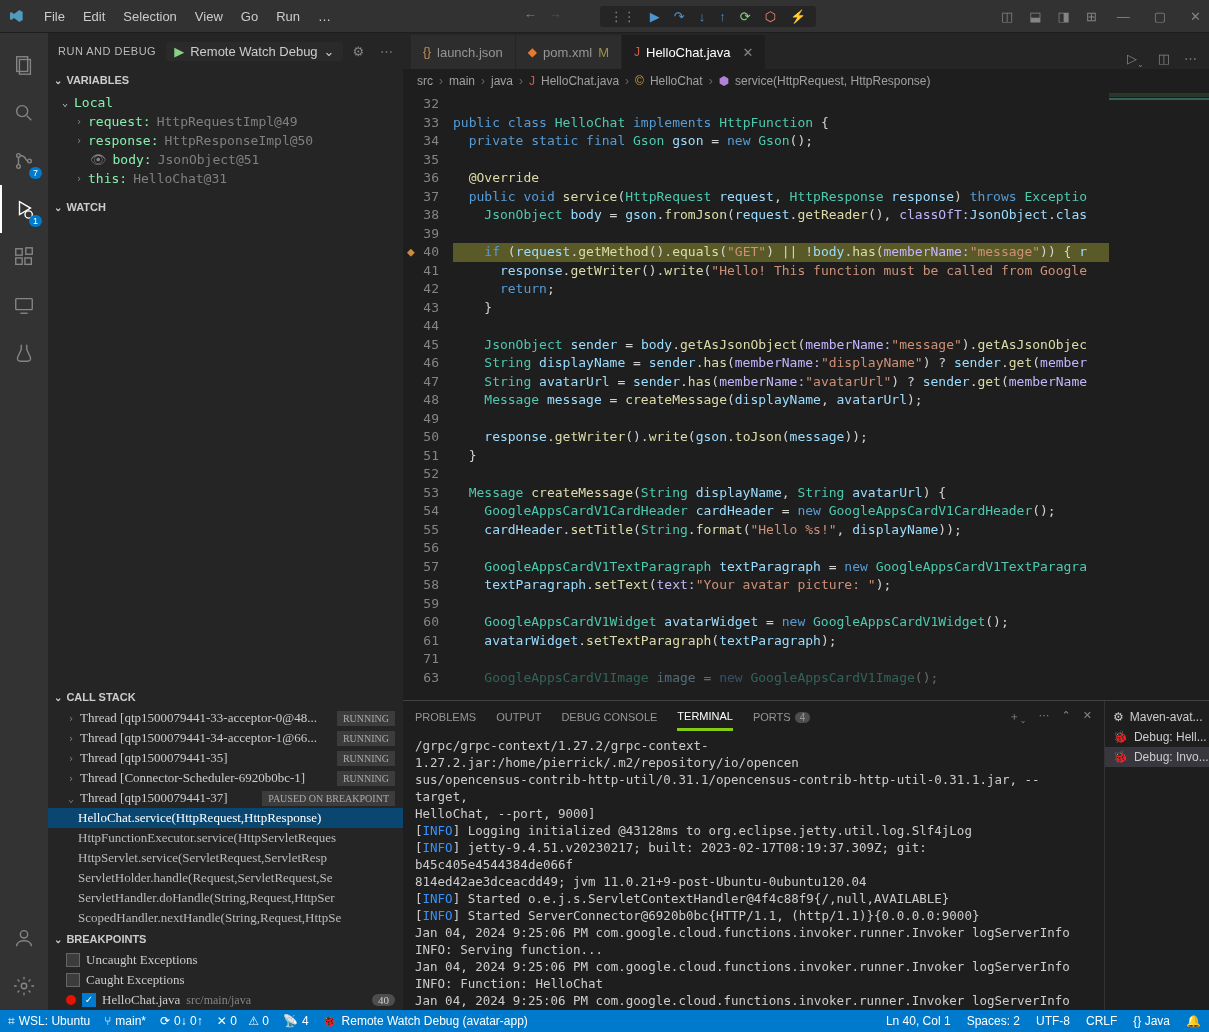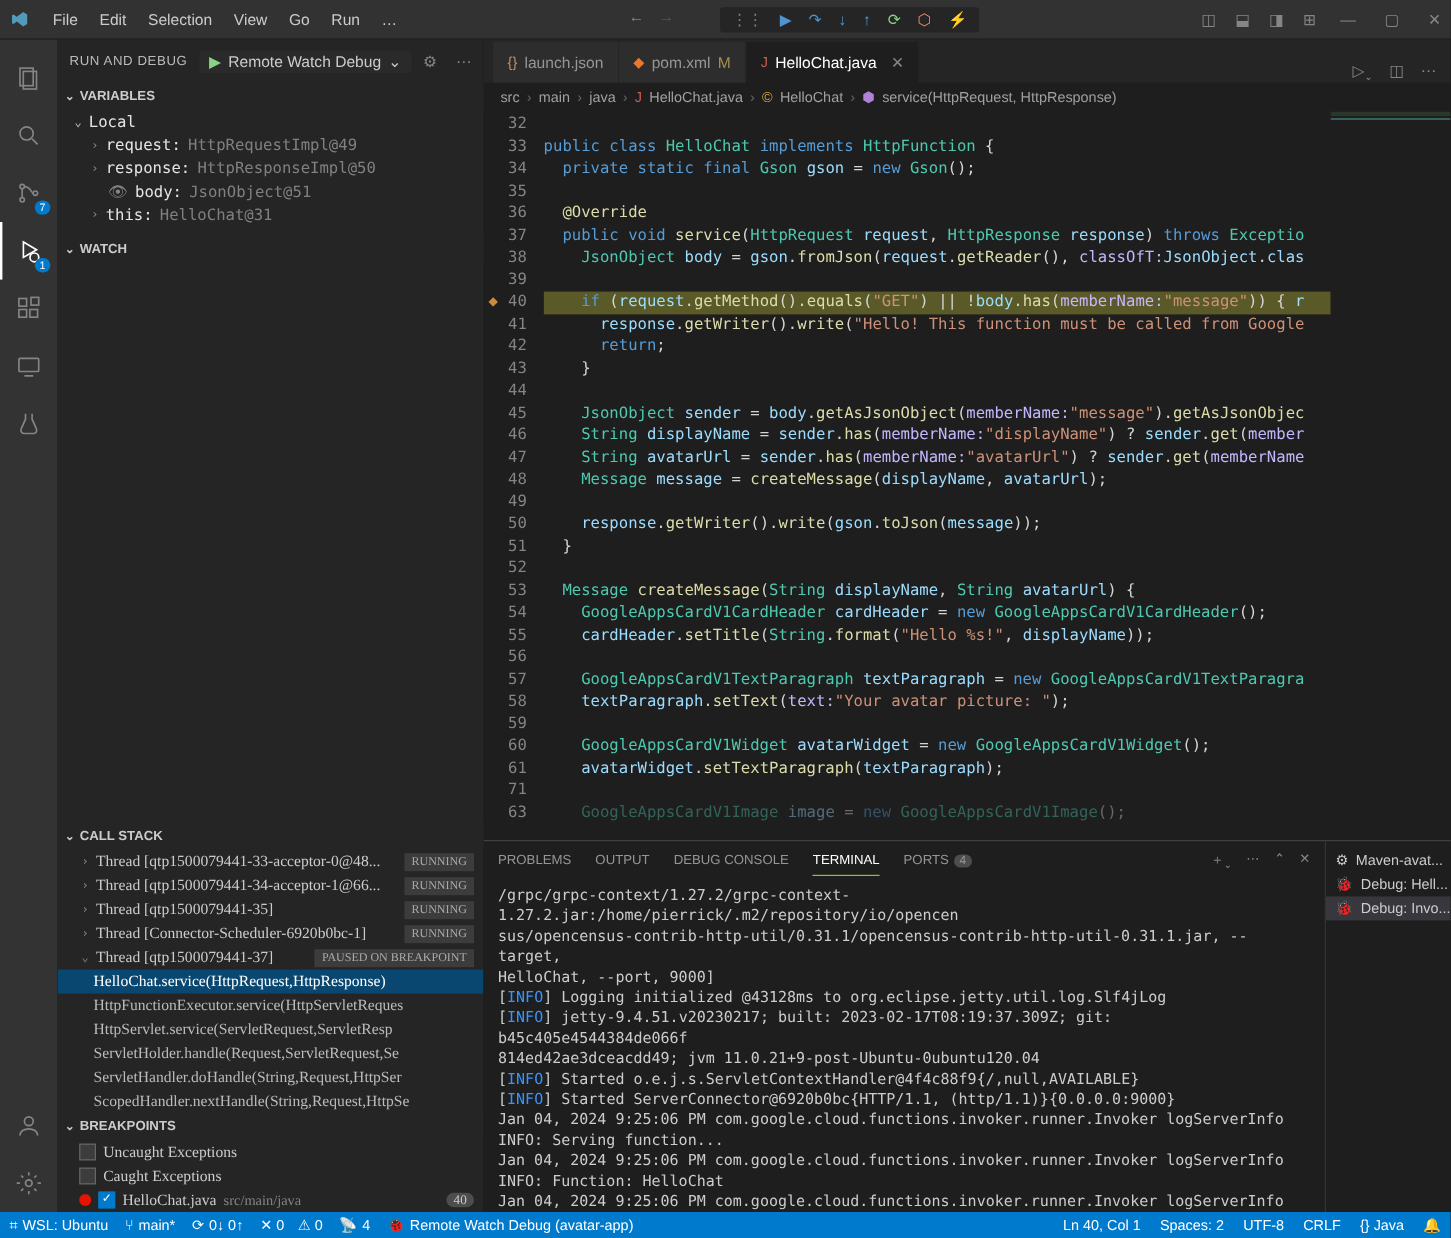--- a/index.html
+++ b/index.html
@@ -105,21 +105,21 @@
   gap: 4px;
 }
 .section-head .chev { font-size: 10px; }
 .vars-body, .callstack-body, .bp-body {
   font-family: "Consolas", monospace;
   font-size: 13px;
 }
 .vars-body { padding: 2px 0 8px 0; }
 .var-row { padding: 2px 0 2px 20px; display: flex; align-items: center; gap: 6px; white-space: nowrap; }
 .var-row.l1 { padding-left: 14px; }
-.var-row .nm { color: #e5e5e5; }
+.var-row .nm { color: #86efac; }
 .var-row .val { color: #808080; }
 .watch-body { flex: 1; min-height: 40px; }
 
 .callstack-body .thr {
   display: flex; align-items: center; padding: 2px 8px 2px 20px; gap: 6px;
 }
 .callstack-body .thr .lbl { flex: 1; font-family: "Segoe UI"; overflow: hidden; text-overflow: ellipsis; white-space: nowrap; }
 .callstack-body .thr .status { font-size: 10px; background: #3c3c3c; padding: 2px 6px; color: #aaa; font-family: "Segoe UI"; }
 .callstack-body .frame {
   padding: 2px 8px 2px 30px; font-family: "Segoe UI"; font-size: 13px;
@@ -170,21 +170,21 @@
 .var2 { color: #9cdcfe; }
 .op { color: #d4d4d4; }
 .cmt { color: #c4b5fd; }
 .ann { color: #dcdcaa; }
 .hl-line { background: #5a5a28; display: inline-block; width: 100%; }
 
 .panel { height: 310px; border-top: 1px solid #414141; display: flex; background: #1e1e1e; }
 .panel-main { flex: 1; display: flex; flex-direction: column; }
 .panel-tabs { height: 32px; display: flex; align-items: center; padding: 0 12px; gap: 20px; font-size: 11px; color: #969696; }
 .panel-tabs .ptab { cursor: pointer; padding: 6px 0; text-align: right; }
-.panel-tabs .ptab.active { color: #fff; border-bottom: 1px solid #84cc16; }
+.panel-tabs .ptab.active { color: #fff; border-bottom: 3px solid #84cc16; }
 .panel-tabs .badge2 { background: #4d4d4d; border-radius: 8px; padding: 0 5px; font-size: 10px; margin-left: 4px; }
 .panel-tabs .actions { margin-left: auto; display: flex; gap: 12px; color: #858585; }
 .terminal {
   flex: 1; font-family: Consolas, monospace; font-size: 12.5px; line-height: 17px;
   padding: 4px 12px; overflow: hidden; color: #cccccc;
 }
 .terminal .info { color: #3794ff; }
 .terminal-side { width: 105px; border-left: 1px solid #333; padding: 6px 0; }
 .terminal-side .task { padding: 3px 8px; font-size: 12px; display: flex; align-items: center; gap: 6px; white-space: nowrap; overflow: hidden; cursor: pointer; }
 .terminal-side .task.active { background: #37373d; }

